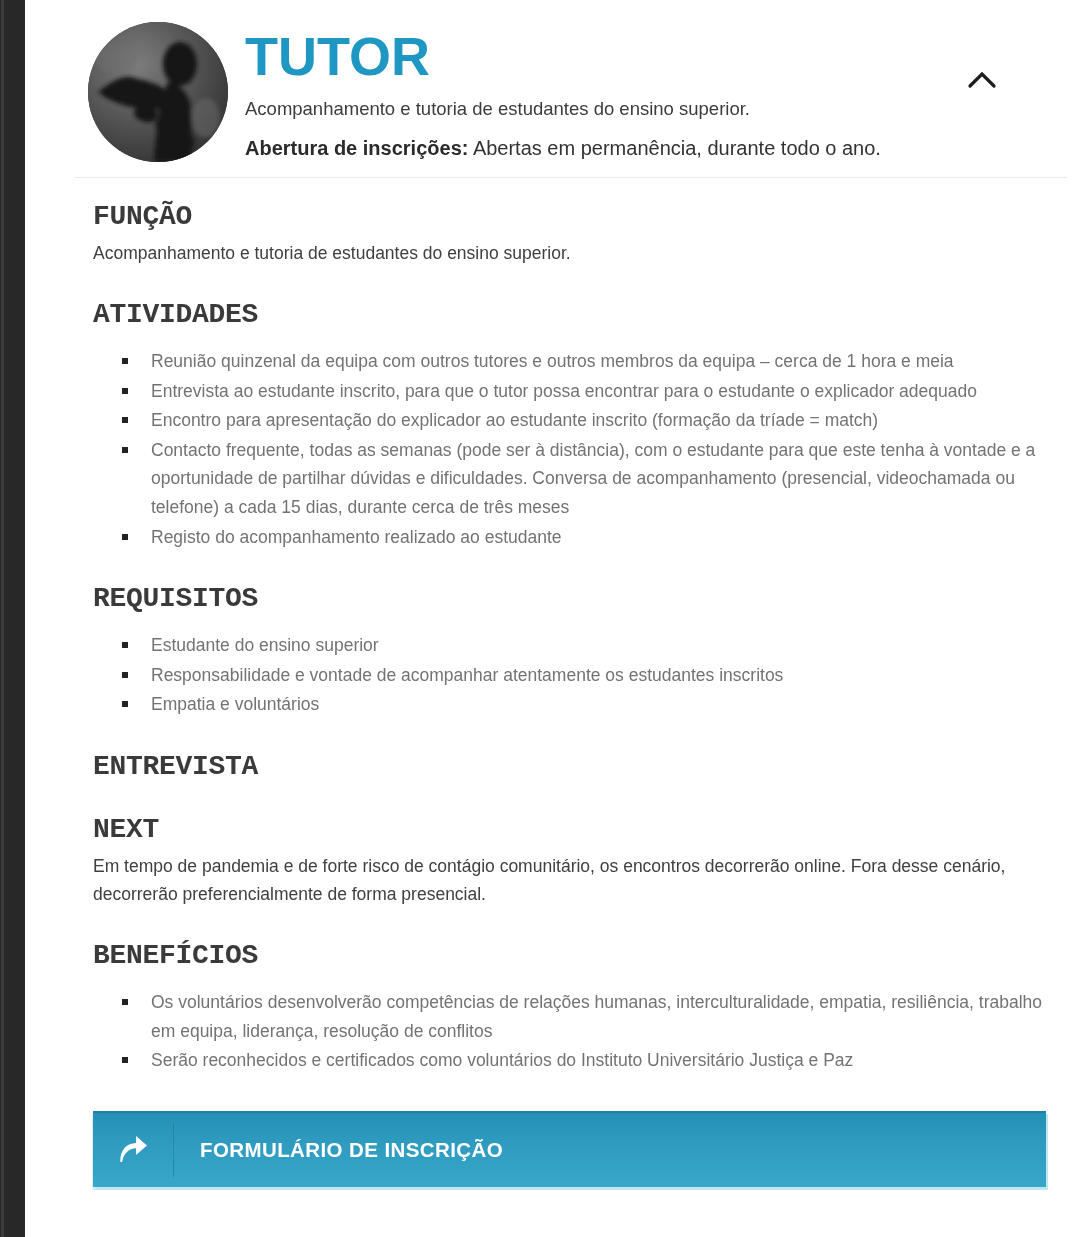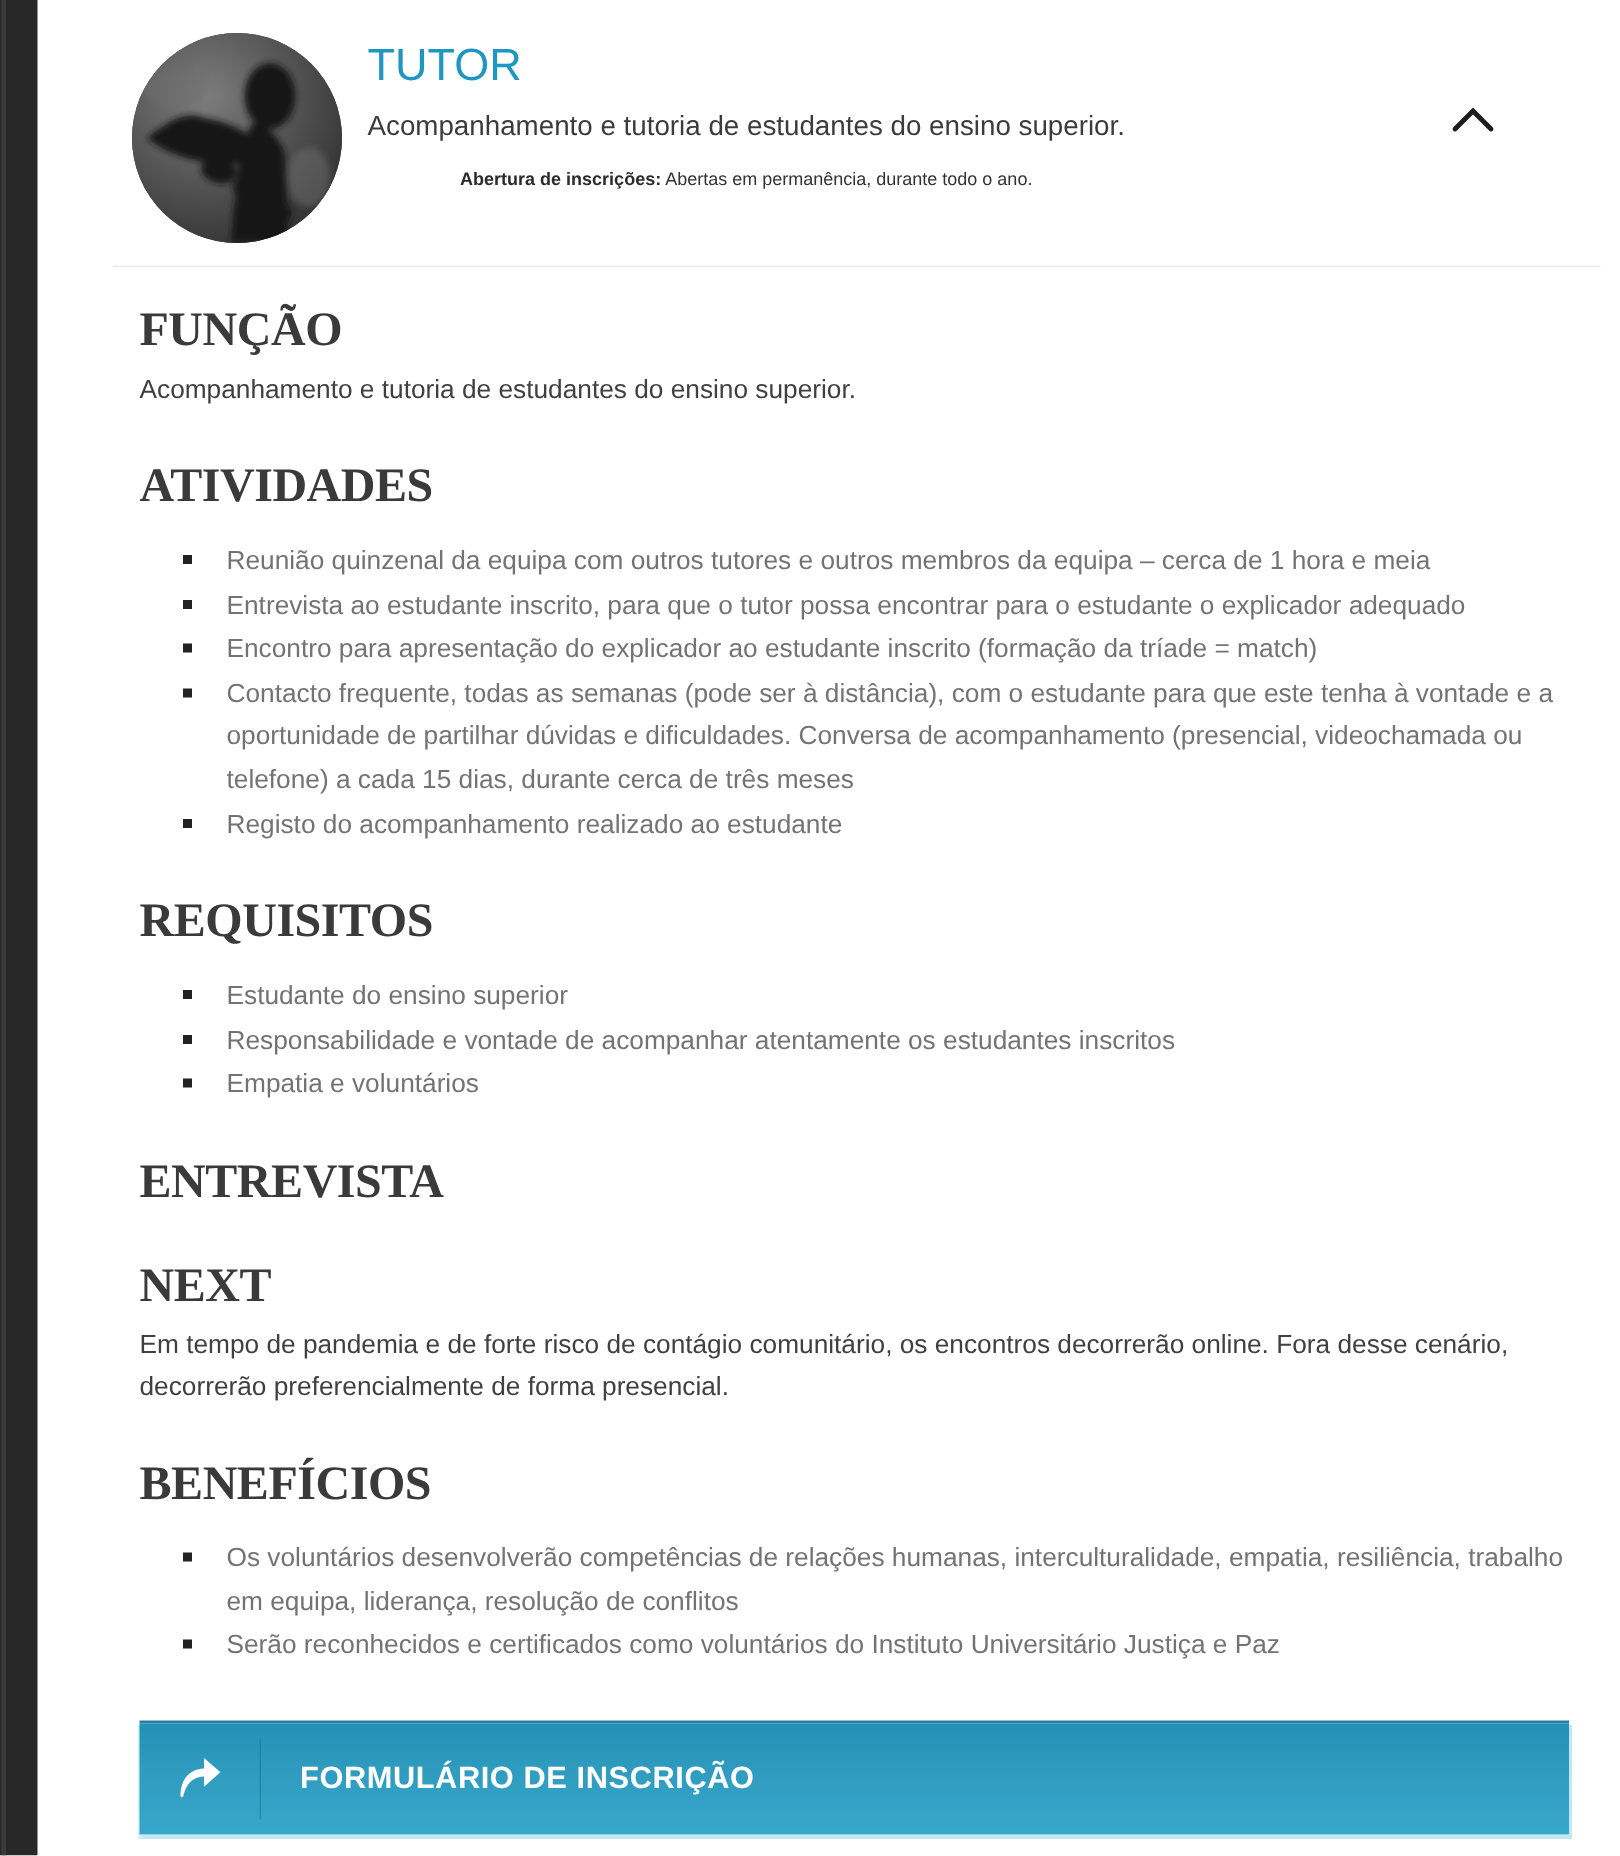--- a/index.html
+++ b/index.html
@@ -12,32 +12,32 @@
   .edge-bar{position:absolute;left:0;top:0;width:25px;height:100%;background:#282828;}
   .edge-bar::before{content:"";position:absolute;left:1px;top:0;width:3px;height:100%;background:#3a3a3a;}
 
   .content{position:absolute;left:75px;top:0;width:992px;}
 
   
   .header{display:flex;align-items:flex-start;padding:22px 0 0 13px;position:relative;}
   .avatar{width:140px;height:140px;border-radius:50%;overflow:hidden;flex:0 0 140px;background:#3a3a3a;}
   .avatar svg{display:block;}
   .header-text{margin-left:17px;padding-top:6px;}
-  .page-title{font-size:30px;font-weight:400;color:#1e97c3;line-height:1.05;letter-spacing:0px;}
+  .page-title{font-size:54px;font-weight:700;color:#1e97c3;line-height:1.05;letter-spacing:0px;}
   .subtitle{margin-top:13px;font-size:18.5px;color:#3c3c3c;}
-  .reg-line{margin-top:17px;font-size:12px;color:#333;text-align:center;}
+  .reg-line{margin-top:17px;font-size:20px;color:#333;text-align:center;}
   .reg-line b{font-weight:700;color:#2b2b2b;}
   .collapse-btn{position:absolute;right:62px;top:58px;width:46px;height:46px;background:none;border:none;cursor:pointer;padding:0;}
   .divider{border-top:1px solid #eaeaea;margin-top:15px;}
 
   
   .sections{padding-left:18px;padding-right:20px;}
   .section h2{
-    font-size:32px;font-weight:800;color:#3a3a3a;margin:32px 0 4px;
-    letter-spacing:-0.3px;font-family:Liberation Serif, serif;
+    font-size:28px;font-weight:800;color:#3a3a3a;margin:32px 0 4px;
+    letter-spacing:-0.3px;font-family:Liberation Mono, monospace;
   }
   .section:first-child h2{margin-top:23px;}
   .section p{font-size:17.5px;color:#404040;line-height:28px;margin:7px 0 0;max-width:952px;}
   .section ul{list-style:none;margin:17px 0 0;padding:0 0 0 29px;}
   .section li{
     position:relative;padding-left:29px;font-size:17.5px;color:#737373;
     line-height:28.6px;margin:0 0 1px;max-width:900px;
   }
   .section li .bullet{
     position:absolute;left:0;top:11px;width:6px;height:6px;background:#222;display:block;

